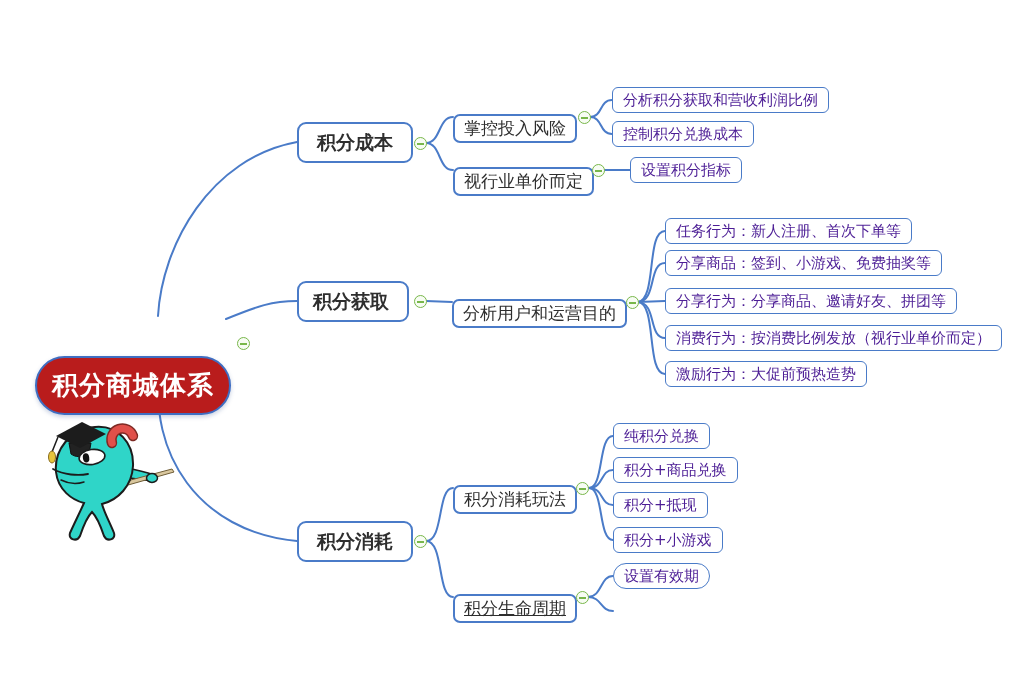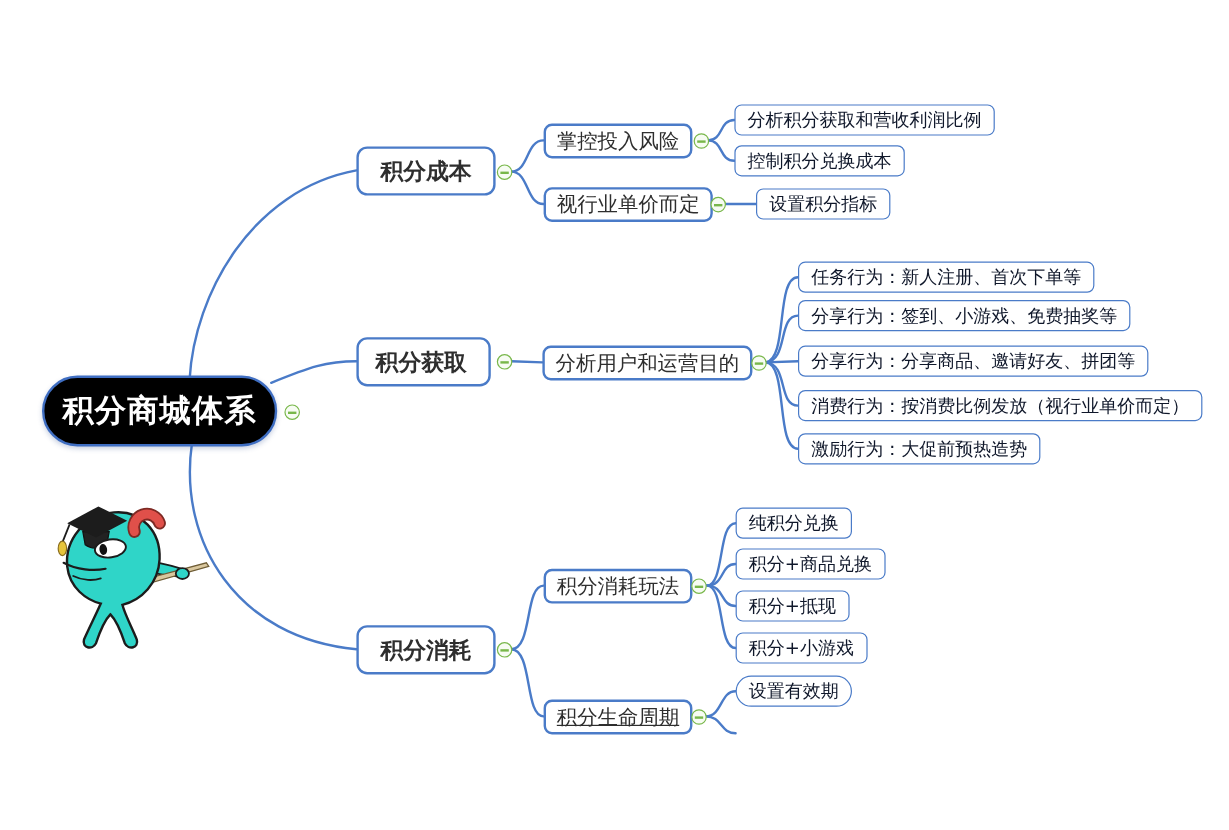--- a/index.html
+++ b/index.html
@@ -8,27 +8,27 @@
     font-family:"DejaVu Sans","Liberation Sans",sans-serif;
   }
   svg.layer{position:absolute;left:0;top:0;}
   .node{
     position:absolute;box-sizing:border-box;background:#ffffff;
     border:2px solid #4a7bc8;color:#2e2e2e;
     display:flex;align-items:center;justify-content:center;white-space:nowrap;
     cursor:pointer;
   }
   .root{
-    background:#000000;border-color:#3f6ec2;color:#ffffff;font-weight:bold;
+    background:#b91c1c;border-color:#3f6ec2;color:#ffffff;font-weight:bold;
     font-size:26px;width:196px;height:59px;border-radius:30px;
-    box-shadow:0 2px 4px rgba(40,70,140,.25);letter-spacing:1px;
+    box-shadow:0 2px 4px rgba(40,70,140,.25);letter-spacing:1px;margin-top:43px;
   }
   .l1{font-weight:bold;font-size:19px;height:41px;padding:0 18px;border-radius:9px;}
-  .l2{font-size:17px;height:29px;padding:0 9px;border-radius:7px;}
-  .l3{font-size:15px;height:26px;padding:0 10px;border-radius:6px;border-width:1.5px;color:#0f172a;}
+  .l2{font-size:17px;height:29px;padding:0 9px;border-radius:7px;margin-top:11px;}
+  .l3{font-size:15px;height:26px;padding:0 10px;border-radius:6px;border-width:1.5px;color:#4c1d95;}
   .minus{
     position:absolute;width:13px;height:13px;border-radius:50%;
     border:1.5px solid #78b74a;background:#f7fcf3;box-sizing:border-box;
     display:flex;align-items:center;justify-content:center;cursor:pointer;
   }
   .minus::before{content:"";width:7px;height:2px;background:#78b74a;display:block;}
 </style>
 </head>
 <body>
 
@@ -81,21 +81,21 @@
 
   <div class="node l3" style="left:630px;top:157px;">设置积分指标</div>
 
   <div class="node l1" style="left:297px;top:281px;padding-left:14px;">积分获取</div>
   <div class="minus" style="left:414px;top:295px;"></div>
 
   <div class="node l2" style="left:452px;top:288px;">分析用户和运营目的</div>
   <div class="minus" style="left:626px;top:296px;"></div>
 
   <div class="node l3" style="left:665px;top:218px;">任务行为：新人注册、首次下单等</div>
-  <div class="node l3" style="left:665px;top:250px;">分享行为：签到、小游戏、免费抽奖等</div>
+  <div class="node l3" style="left:665px;top:250px;">分享商品：签到、小游戏、免费抽奖等</div>
   <div class="node l3" style="left:665px;top:288px;">分享行为：分享商品、邀请好友、拼团等</div>
   <div class="node l3" style="left:665px;top:325px;">消费行为：按消费比例发放（视行业单价而定）</div>
   <div class="node l3" style="left:665px;top:361px;">激励行为：大促前预热造势</div>
 
   <div class="node l1" style="left:297px;top:521px;">积分消耗</div>
   <div class="minus" style="left:414px;top:535px;"></div>
 
   <div class="node l2" style="left:453px;top:474px;">积分消耗玩法</div>
   <div class="minus" style="left:576px;top:482px;"></div>
 

